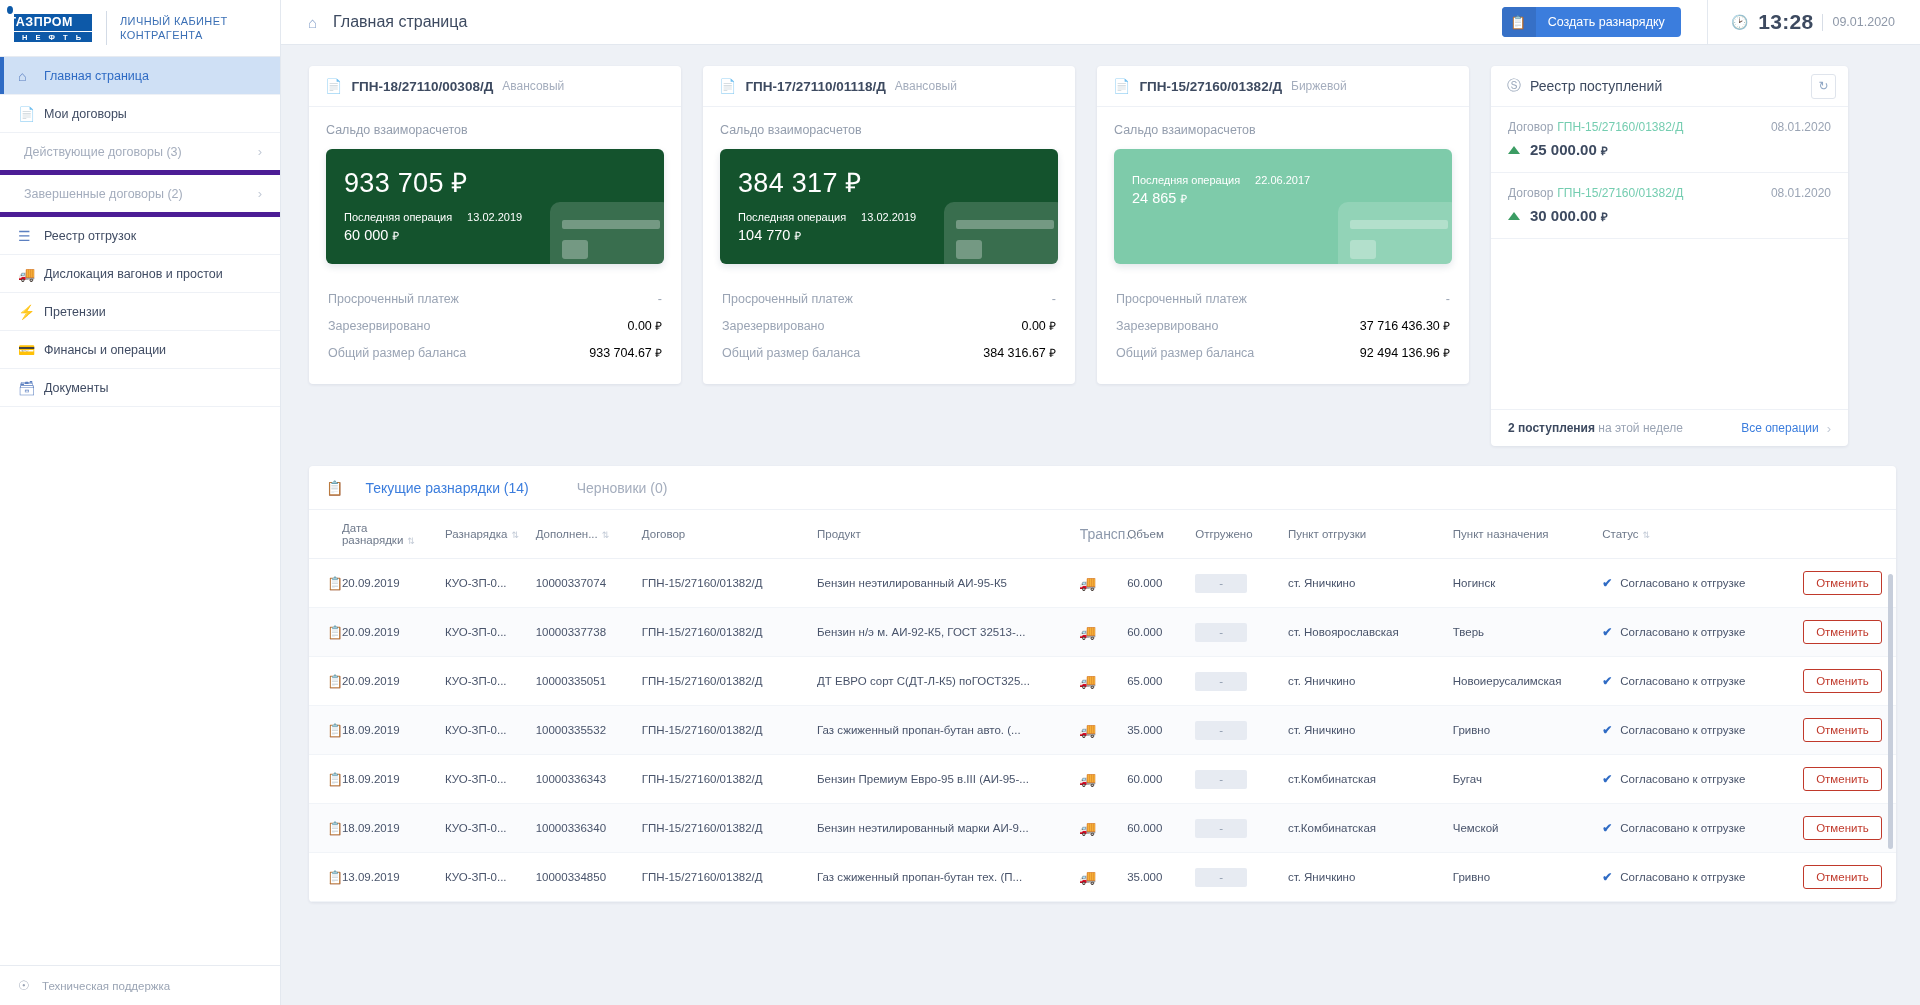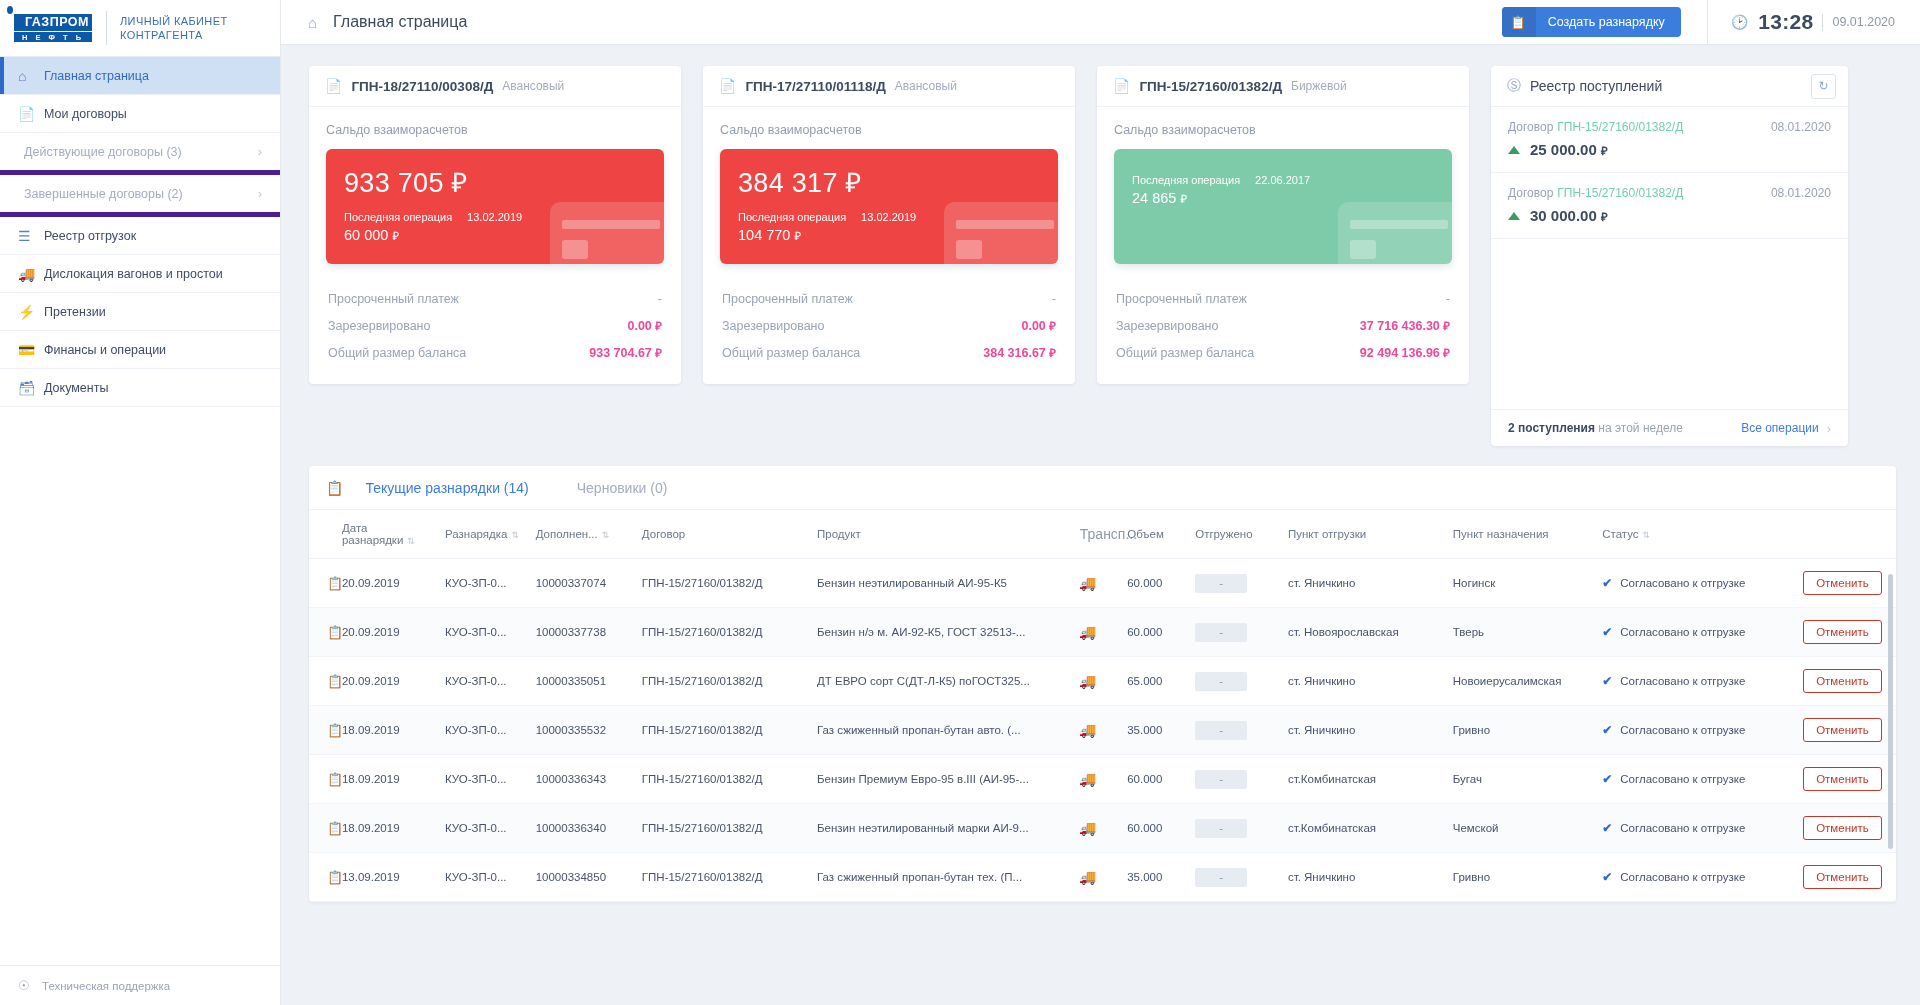--- a/index.html
+++ b/index.html
@@ -22,21 +22,21 @@
   }
   .brand {
     height: 57px; display: flex; align-items: center;
     padding: 0 14px; border-bottom: 1px solid #e7ebf1;
   }
   .logo-block { display: flex; align-items: center; }
   .gz-logo { display: flex; flex-direction: column; width: 78px; }
   .gz-top {
     background: #0d59a8; color: #fff; font-size: 12.5px; font-weight: bold;
     letter-spacing: .5px; height: 17px; display: flex; align-items: center;
-    justify-content: flex-end; padding-right: 3px; position: relative;
+    justify-content: flex-end; padding-right: 19px; position: relative;
   }
   .gz-flame {
     position: absolute; left: 4px; top: 1px; width: 12px; height: 15px;
     background: #fff; border-radius: 50% 50% 45% 45%;
     clip-path: polygon(48% 0, 75% 32%, 100% 70%, 80% 100%, 20% 100%, 0 70%, 25% 32%);
   }
   .gz-flame:after {
     content:""; position:absolute; left:3px; top:5px; width:6px; height:8px;
     background:#0d59a8; border-radius:50%;
   }
@@ -136,21 +136,21 @@
   }
   .doc-ic { color: #b3bdcc; font-size: 14px; }
   .card-code { font-size: 13.5px; color: #3d4a60; font-weight: bold; }
   .card-type { font-size: 12px; color: #a4adbd; }
   .card-body { padding: 16px 17px 18px 17px; }
   .card-lbl { font-size: 12.5px; color: #939dad; margin-bottom: 12px; }
   .balance-tile {
     height: 115px; border-radius: 6px; padding: 14px 18px 0 18px; color: #fff;
     position: relative; overflow: hidden; box-shadow: 0 3px 7px rgba(40,60,90,.13);
   }
-  .bt-blue { background: #ef4444; }
+  .bt-blue { background: #14532d; }
   .bt-green { background: #7ecbaa; }
   .bt-amount { font-size: 27px; font-weight: 300; letter-spacing: .3px; }
   .bt-lastop { display: flex; gap: 15px; font-size: 11px; margin-top: 11px; }
   .bt-lastval { font-size: 14.5px; margin-top: 4px; }
   .bt-lastval .rub { font-size: 11.5px; }
   .bt-card-art {
     position: absolute; right: -8px; bottom: -30px; width: 122px; height: 92px;
     border-radius: 10px; background: rgba(255,255,255,.16);
   }
   .bt-card-art:before {
@@ -160,21 +160,21 @@
   .bt-card-art:after {
     content:""; position:absolute; left:12px; top:38px; width:26px; height:19px;
     background: rgba(255,255,255,.30); border-radius:3px;
   }
   .stats { margin-top: 22px; }
   .stat-row {
     display: flex; justify-content: space-between; align-items: baseline;
     font-size: 12.5px; padding: 6px 2px;
   }
   .stat-lbl { color: #9aa4b4; }
-  .stat-val { color: #ec4899; font-weight: bold; }
+  .stat-val { color: #000000; font-weight: normal; }
   .stat-val.dash { color:#9aa4b4; font-weight: normal; }
   .rub { font-size: 11.5px; }
 
   
   .receipts {
     background: #fff; border-radius: 4px; box-shadow: 0 1px 3px rgba(40,60,90,.09);
     width: 357px; flex: none; display: flex; flex-direction: column; height: 380px;
   }
   .rc-head {
     height: 41px; display: flex; align-items: center; padding: 0 12px 0 16px;

